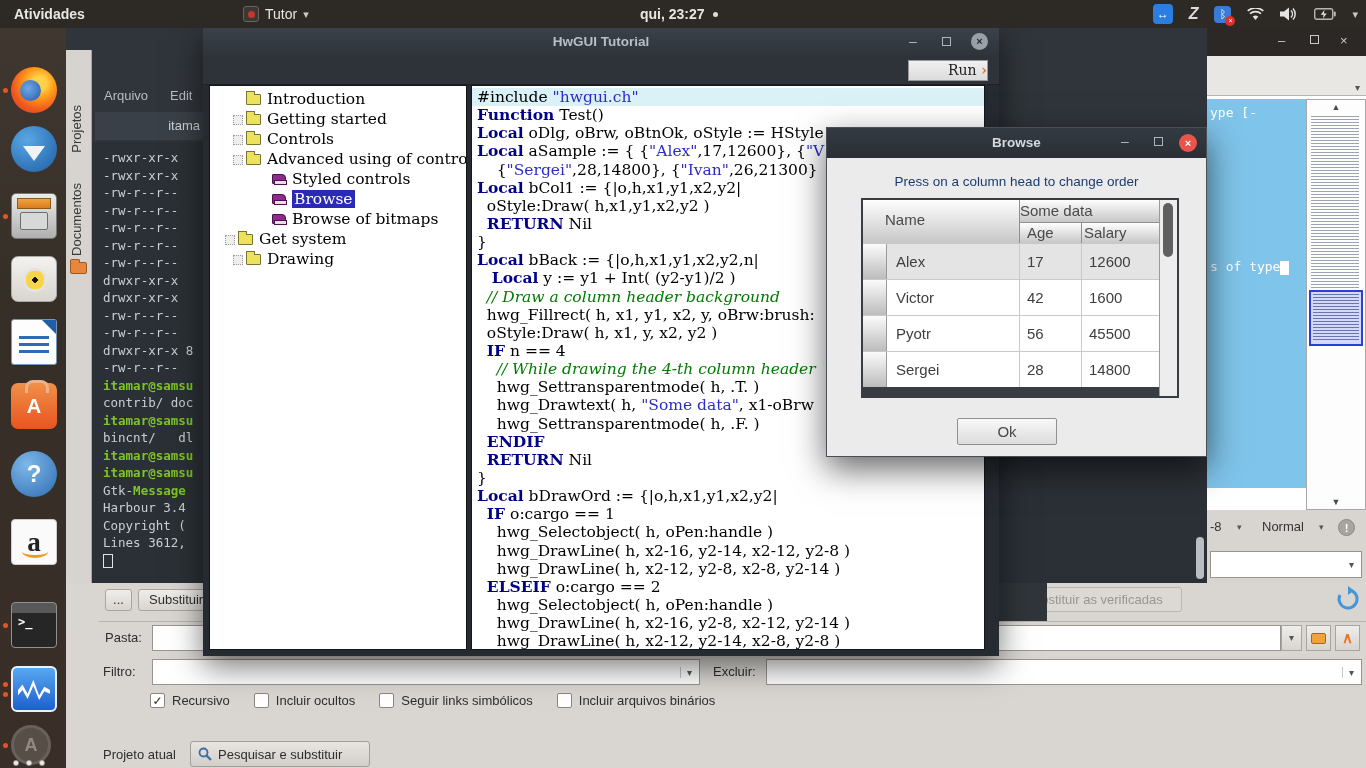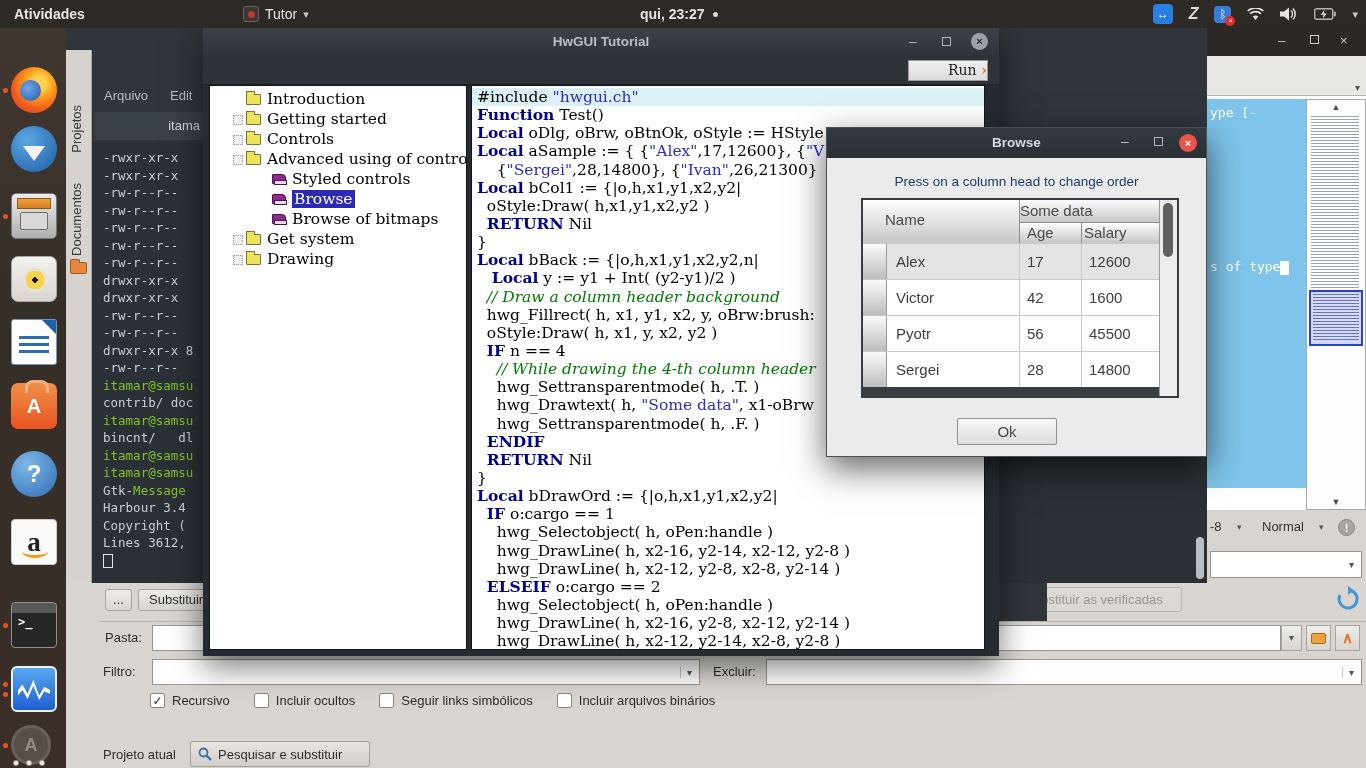--- a/index.html
+++ b/index.html
@@ -84,21 +84,21 @@
   .mini-folder::before{content:"";position:absolute;left:-1px;top:-4px;width:8px;height:3px;
     background:#e8873c;border:1px solid #9c5a20;border-bottom:none;border-radius:2px 2px 0 0}
   #menu-row{left:92px;top:82px;height:26px;z-index:2;color:#b9bdc1;font-size:13px;display:flex;gap:22px;
     padding-left:12px;align-items:center;position:absolute}
   #term-tab{left:95px;top:112px;width:108px;height:28px;background:#3a4047;z-index:2;color:#ced2d6;
     font-size:13px;line-height:28px;text-align:right;padding-right:3px;overflow:hidden;white-space:nowrap}
   #terminal{left:92px;top:142px;width:1115px;height:441px;background:#2b3036;z-index:2;overflow:hidden;
     font-family:"DejaVu Sans Mono",monospace;font-size:12.5px;padding:7px 0 0 11px}
   .tl{height:17.5px;line-height:17.5px;white-space:pre}
   .t-w{color:#c9ced3}
-  .t-g{color:#7ec428;font-weight:normal}
+  .t-g{color:#7ec428;font-weight:bold}
   .tcur{display:inline-block;width:10px;height:14px;border:1.5px solid #dfe3e6;vertical-align:middle}
   #term-scroll{left:1196px;top:537px;width:8px;height:42px;background:#b9bec4;border-radius:4px;z-index:3}
 
   
   #right-top{left:1207px;top:28px;width:159px;height:28px;background:#2c2825;z-index:2;color:#ccc9c5}
   #right-top span{position:absolute;top:4px;font-size:13px;line-height:18px}
   #right-toolbar{left:1207px;top:56px;width:159px;height:40px;background:#e9e7e4;z-index:2;
     border-bottom:1px solid #b8b5b1}
   #rtb-caret{position:absolute;right:6px;bottom:2px;font-size:10px;color:#555}
   #editor{left:1207px;top:96px;width:159px;height:414px;background:#fff;z-index:2}
@@ -502,21 +502,21 @@
       <div class="trow" style="padding-left: 54px;">
         <span class="texp kid"></span>
         <span class="tico-book"></span>
         <span class="tlabel sel">Browse</span>
       </div>
       <div class="trow" style="padding-left: 54px;">
         <span class="texp kid"></span>
         <span class="tico-book"></span>
         <span class="tlabel">Browse of bitmaps</span>
       </div>
-      <div class="trow" style="padding-left: 20px;">
+      <div class="trow" style="padding-left: 12px;">
         <span class="texp has"></span>
         <span class="tico-folder"></span>
         <span class="tlabel">Get system</span>
       </div>
       <div class="trow" style="padding-left: 20px;">
         <span class="texp has"></span>
         <span class="tico-folder"></span>
         <span class="tlabel">Drawing</span>
       </div>
     </div>

